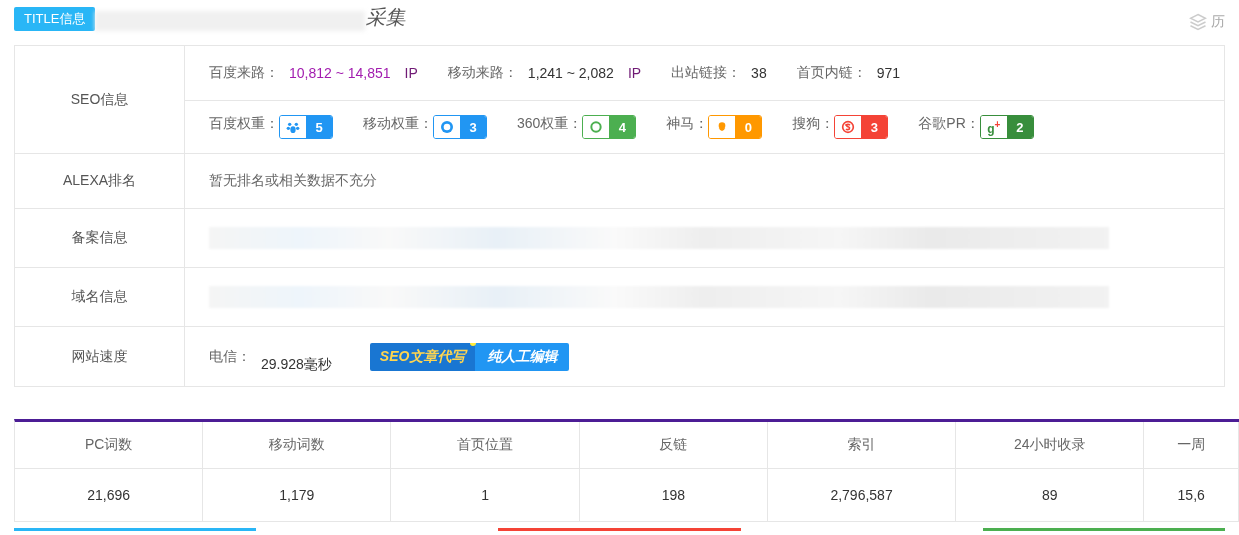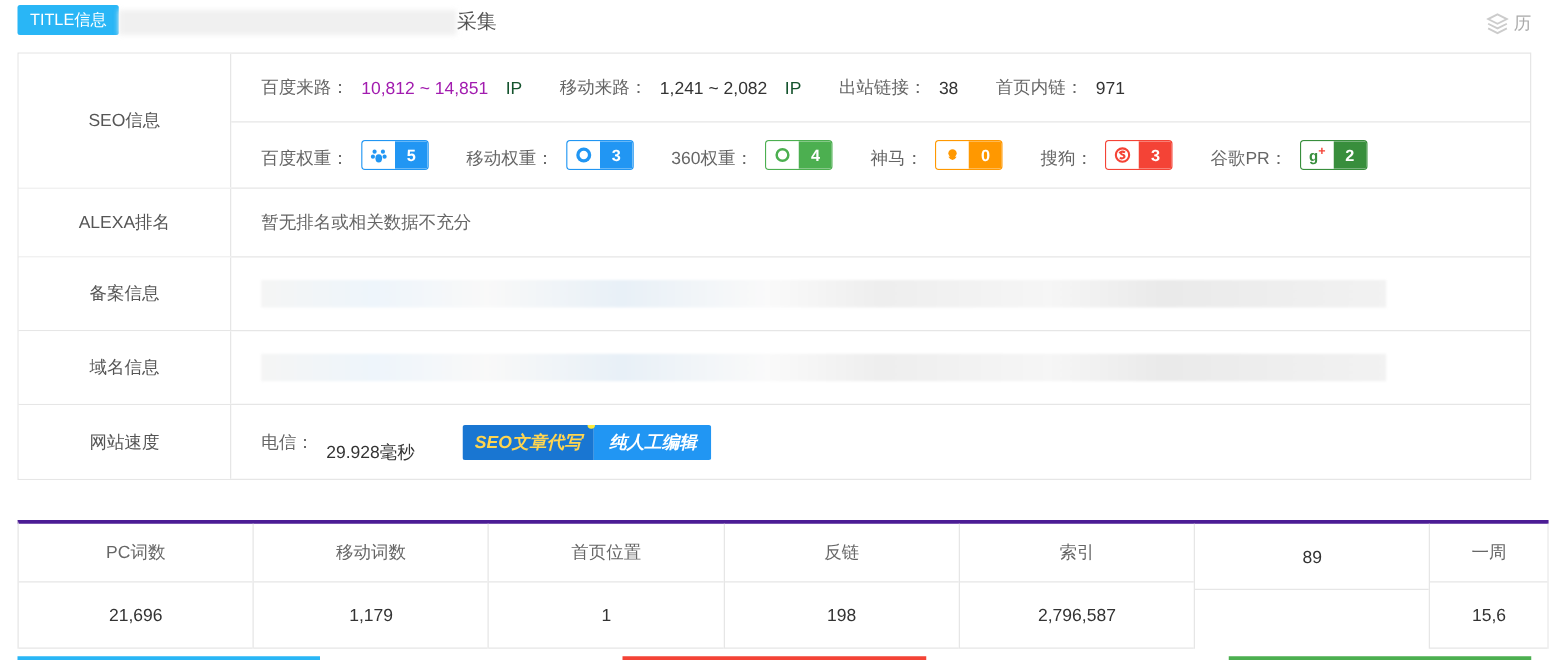--- a/index.html
+++ b/index.html
@@ -1,39 +1,39 @@
 <!DOCTYPE html>
 <html><head>
   <meta charset="utf-8">
   <style>
     * { margin: 0; padding: 0; box-sizing: border-box; }
     body { font-family: "Microsoft YaHei", Arial, sans-serif; font-size: 14px; color: #333; background: #fff; width: 1239px; }
     
     .header-row { display: flex; align-items: flex-end; padding: 4px 14px; }
     .title-badge { background: #29b6f6; color: #fff; padding: 3px 10px; font-size: 13px; border-radius: 2px; }
-    .header-text { color: #555; font-size: 16px; }
+    .header-text { color: #555; font-size: 20px; font-style: italic; }
     .header-right { margin-left: auto; display: flex; align-items: center; gap: 4px; color: #aaa; }
     .stack-icon { width: 18px; height: 18px; }
 
     .info-table { width: calc(100% - 28px); margin: 10px 14px 0; border: 1px solid #e6e6e6; border-collapse: collapse; }
     .info-row { display: flex; border-bottom: 1px solid #e6e6e6; }
     .info-row:last-child { border-bottom: none; }
     .info-label { width: 170px; min-width: 170px; display: flex; align-items: center; justify-content: center; color: #555; border-right: 1px solid #e6e6e6; background: #fff; text-align: right; }
     .info-content { flex: 1; padding: 18px 24px; display: flex; align-items: center; flex-wrap: wrap; gap: 26px; color: #666; }
     .info-content.tight { padding: 12px 24px; }
     .seo-double .sub-row { padding: 18px 24px; display: flex; align-items: center; gap: 30px; }
     .seo-double .sub-row + .sub-row { border-top: 1px solid #e6e6e6; padding: 14px 24px; }
 
     .metric-group { display: flex; align-items: center; gap: 10px; }
     .metric-label { color: #666; }
     .metric-value { color: #333; }
     .metric-value.red { color: #a21caf; }
-    .metric-unit { color: #14532d; margin-left: 4px; text-align: right; }
-
-    .weight-group { display: flex; align-items: flex-end; gap: 10px; }
+    .metric-unit { color: #701a75; margin-left: 4px; text-align: right; }
+
+    .weight-group { display: flex; align-items: flex-start; }
     .weight-badge { display: inline-flex; align-items: stretch; height: 24px; border-radius: 3px; overflow: hidden; border: 1px solid; }
     .weight-badge .icon-part { width: 26px; display: flex; align-items: center; justify-content: center; background: #fff; }
     .weight-badge .num-part { width: 26px; display: flex; align-items: center; justify-content: center; color: #fff; font-weight: bold; font-size: 13px; }
     .wb-blue { border-color: #2196f3; } .wb-blue .num-part { background: #2196f3; }
     .wb-green { border-color: #4caf50; } .wb-green .num-part { background: #4caf50; }
     .wb-orange { border-color: #ff9800; } .wb-orange .num-part { background: #ff9800; }
     .wb-red { border-color: #f44336; } .wb-red .num-part { background: #f44336; }
     .wb-ggreen { border-color: #388e3c; } .wb-ggreen .num-part { background: #388e3c; }
 
     .blur-strip { height: 22px; background: linear-gradient(90deg, #f5f5f5 0%, #eef5fb 10%, #f9f9f9 20%, #e8f0f7 32%, #fafafa 45%, #eee 55%, #f6f6f6 70%, #eaeaea 80%, #f2f2f2 100%); filter: blur(1px); flex: 1; max-width: 900px; }
@@ -227,20 +227,21 @@
   </div>
   <div class="stats-col">
     <div class="stats-head">反链</div>
     <div class="stats-val">198</div>
   </div>
   <div class="stats-col">
     <div class="stats-head">索引</div>
     <div class="stats-val">2,796,587</div>
   </div>
   <div class="stats-col">
+    <div class="stats-head">24小时收录</div>
     <div class="stats-val">89</div>
   </div>
   <div class="stats-col">
     <div class="stats-head">一周</div>
     <div class="stats-val">15,6</div>
   </div>
 </div>
 
 <div class="bottom-bars">
   <div style="background:#29b6f6"></div>

